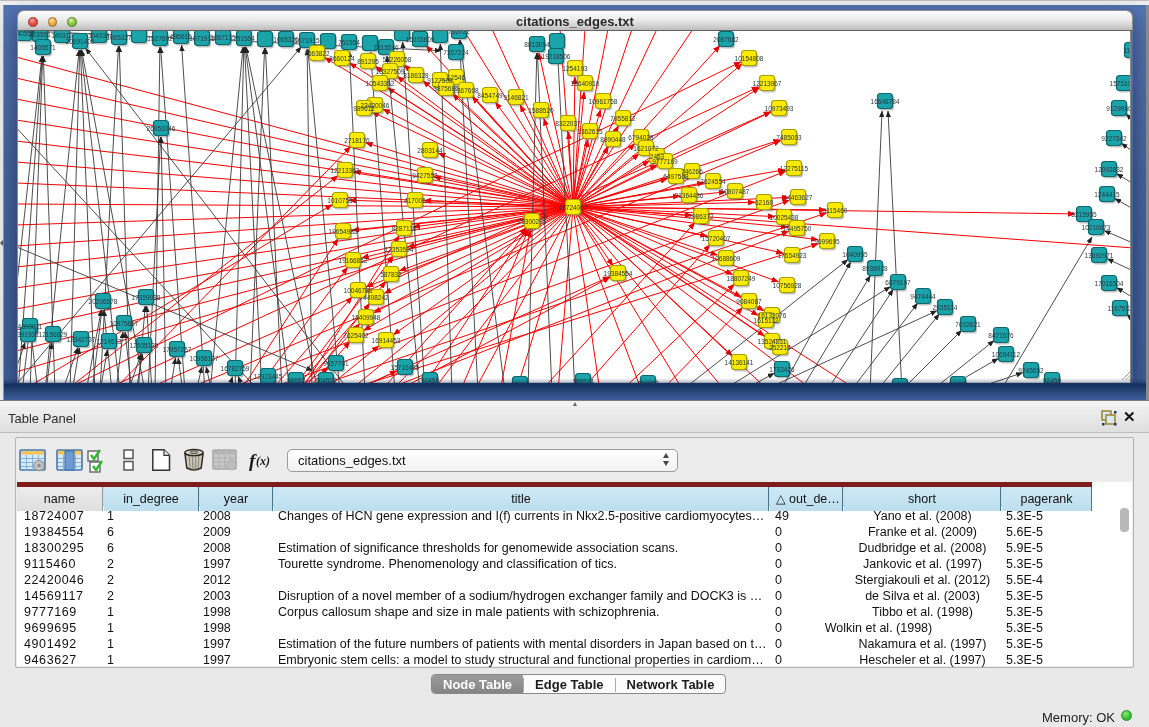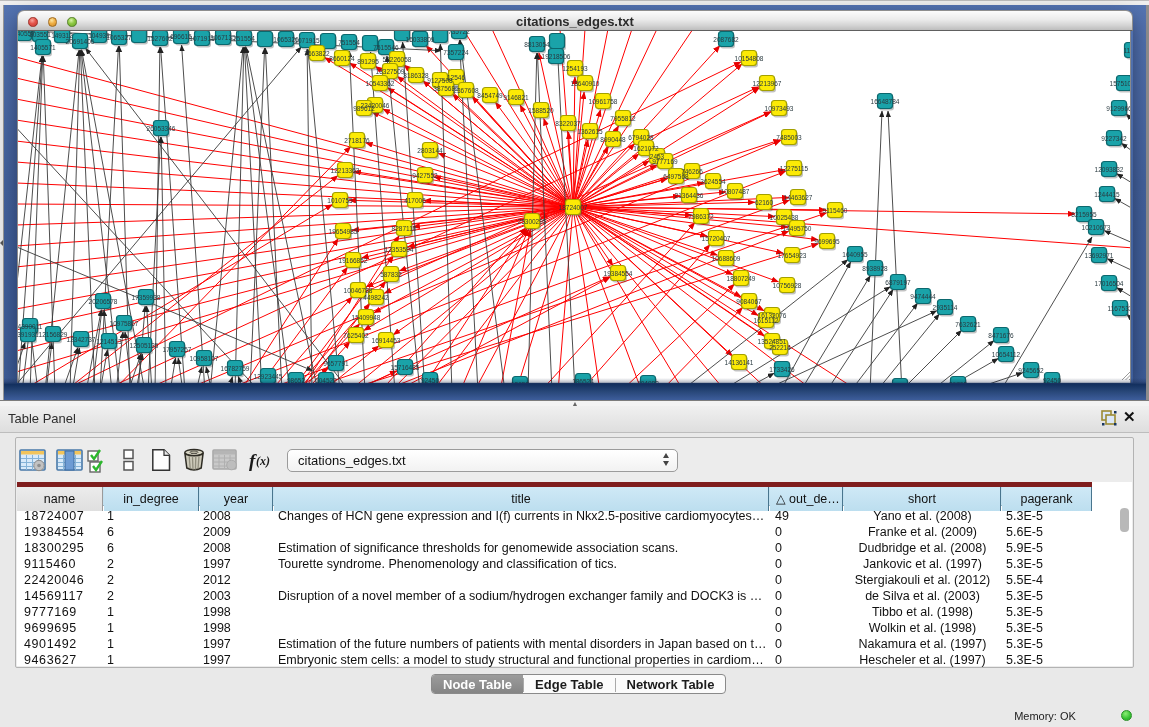--- a/index.html
+++ b/index.html
@@ -43,21 +43,21 @@
 #tbody span{position:absolute;font-size:12.5px;color:#111;white-space:nowrap}
 .trow{position:absolute;left:0;width:1115px;height:16px}
 .trow span{top:1px}
 .ctr{text-align:center}
 #vsb{position:absolute;left:1103px;top:26px;width:9px;height:24px;background:#b8b8b8;border-radius:4px}
 
 #tabs{position:absolute;left:431px;top:274px;height:20px;border:1px solid #8a8a8a;border-radius:4px;background:#fbfbfb;overflow:hidden}
 #tabs div{float:left;height:20px;line-height:19px;font-size:13px;font-weight:bold;color:#1c1c1c;padding:0 11px}
 #tabs .sel{background:linear-gradient(180deg,#9c9c9c,#828282);color:#fff}
 #tabs .sep{padding:0;width:1px;background:#aaa;height:14px;margin-top:3px}
-#mem{position:absolute;left:975px;top:310px;width:140px;font-size:11px;color:#222;text-align:center}
+#mem{position:absolute;left:975px;top:310px;width:140px;font-size:13px;color:#222;text-align:right}
 #memdot{position:absolute;left:1121px;top:309.5px;width:11px;height:11px;border-radius:50%;background:radial-gradient(circle at 40% 30%,#8aed74,#35c132 60%,#28a426);border:1px solid #2b8f28}
 </style></head>
 <body>
 <div id="stage">
  <div id="topstrip"></div>
  <div id="blue"></div>
  <div id="leftstrip"></div>
     <div id="leftarr"></div>
  <div id="rightstrip"></div>
  <div id="win">
@@ -932,30 +932,31 @@
             <span style="left:186px">2003</span>
             <span style="left:261px;width:489px;overflow:hidden;text-overflow:ellipsis">Disruption of a novel member of a sodium/hydrogen exchanger family and DOCK3 is assoc</span>
             <span style="left:758px">0</span>
             <span class="ctr" style="left:828px;width:155px">de Silva et al. (2003)</span>
             <span style="left:989px">5.3E‑5</span>
           </div>
           <div class="trow" style="top:122px">
             <span style="left:7px;letter-spacing:.6px">9777169</span>
             <span style="left:90px">1</span>
             <span style="left:186px">1998</span>
+            <span style="left:261px;width:489px;overflow:hidden;text-overflow:ellipsis">Corpus callosum shape and size in male patients with schizophrenia.</span>
             <span style="left:758px">0</span>
             <span class="ctr" style="left:828px;width:155px">Tibbo et al. (1998)</span>
             <span style="left:989px">5.3E‑5</span>
           </div>
           <div class="trow" style="top:138px">
             <span style="left:7px;letter-spacing:.6px">9699695</span>
             <span style="left:90px">1</span>
             <span style="left:186px">1998</span>
             <span style="left:758px">0</span>
-            <span class="ctr" style="left:828px;width:155px">Wolkin et al. (1998)</span>
+            <span class="ctr" style="left:784px;width:155px">Wolkin et al. (1998)</span>
             <span style="left:989px">5.3E‑5</span>
           </div>
           <div class="trow" style="top:154px">
             <span style="left:7px;letter-spacing:.6px">4901492</span>
             <span style="left:90px">1</span>
             <span style="left:186px">1997</span>
             <span style="left:261px;width:489px;overflow:hidden;text-overflow:ellipsis">Estimation of the future numbers of patients with mental disorders in Japan based on the</span>
             <span style="left:758px">0</span>
             <span class="ctr" style="left:828px;width:155px">Nakamura et al. (1997)</span>
             <span style="left:989px">5.3E‑5</span>

